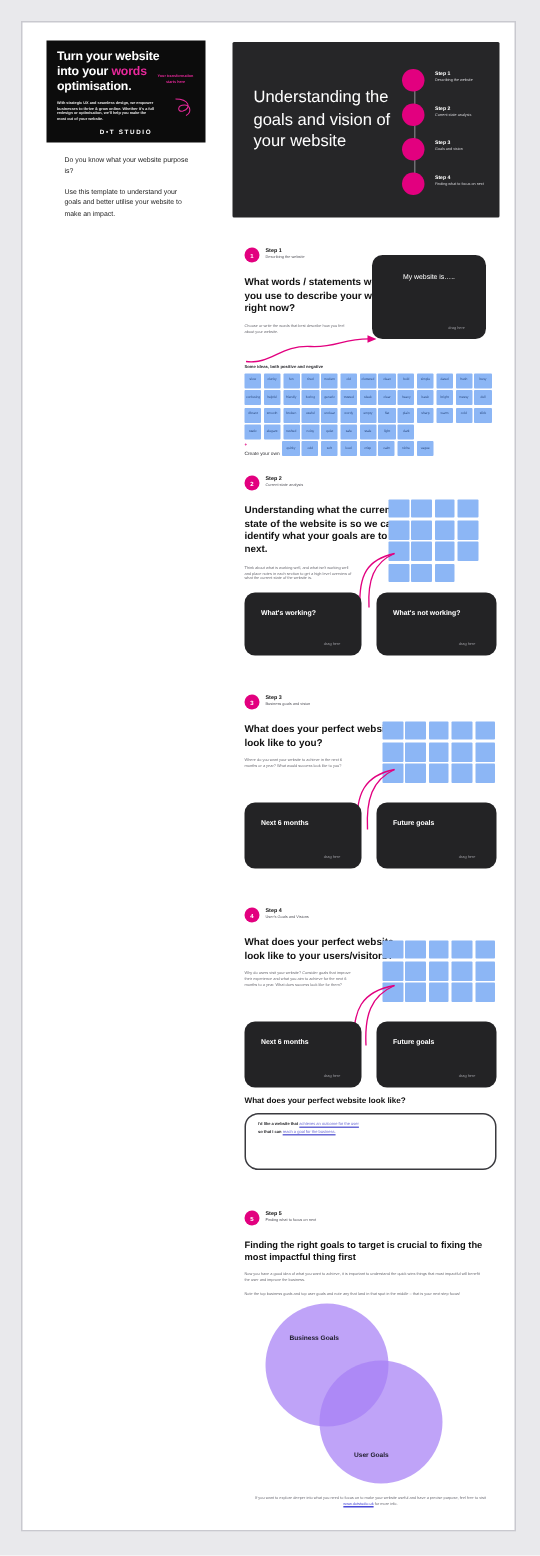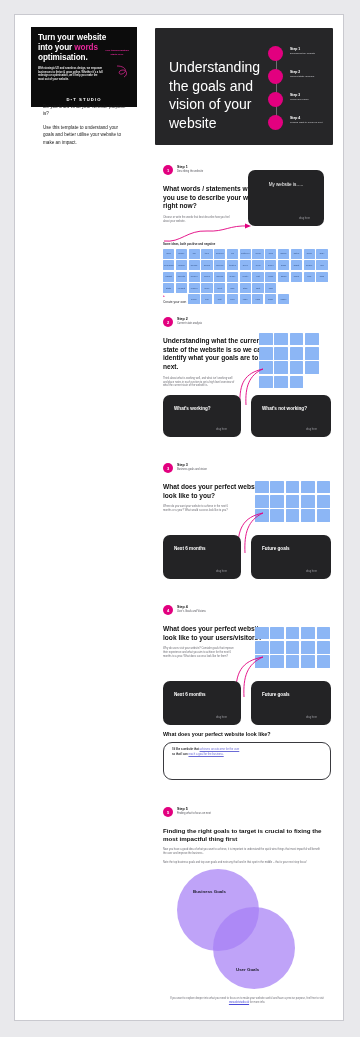--- a/index.html
+++ b/index.html
@@ -14,21 +14,21 @@
     width:330px;height:1007px;
     background:#ffffff;
     border:1px solid #c9c9cf;
     box-sizing:border-box;
     overflow:hidden;
   }
 
   
   .hero{
     position:absolute;left:16px;top:12px;
-    width:106px;height:80px;
+    width:106px;height:68px;
     background:#0c0c0c;color:#fff;
     padding:6px 7px;box-sizing:border-box;
   }
   .hero-title{
     font-size:8.2px;font-weight:bold;line-height:1.22;letter-spacing:-.1px;
   }
   .hero-title .accent{color:#e8289b;}
   .hero-sub{
     font-size:2.55px;line-height:1.42;margin-top:4px;width:66px;font-weight:bold;
     color:#e7e7e7;
@@ -50,21 +50,21 @@
   .intro p{margin:0 0 6px 0;}
 
   
   .title-card{
     position:absolute;left:140px;top:13px;
     width:178px;height:117px;
     background:#262628;border-radius:1px;
   }
   .title-card-heading{
     position:absolute;left:14px;top:30px;width:92px;
-    color:#fff;font-size:14px;line-height:1.33;font-weight:normal;
+    color:#fff;font-size:11px;line-height:1.33;font-weight:normal;
   }
   .steps-rail{position:absolute;left:113px;top:18px;width:62px;height:84px;}
   .rail-line{
     position:absolute;left:7.5px;top:6px;width:1.4px;height:74px;background:#6e6e72;
   }
   .rail-step{position:absolute;left:0;width:62px;height:13px;}
   .rail-dot{
     position:absolute;left:0;top:0;width:15px;height:15px;border-radius:50%;
     background:#e2007f;
   }

